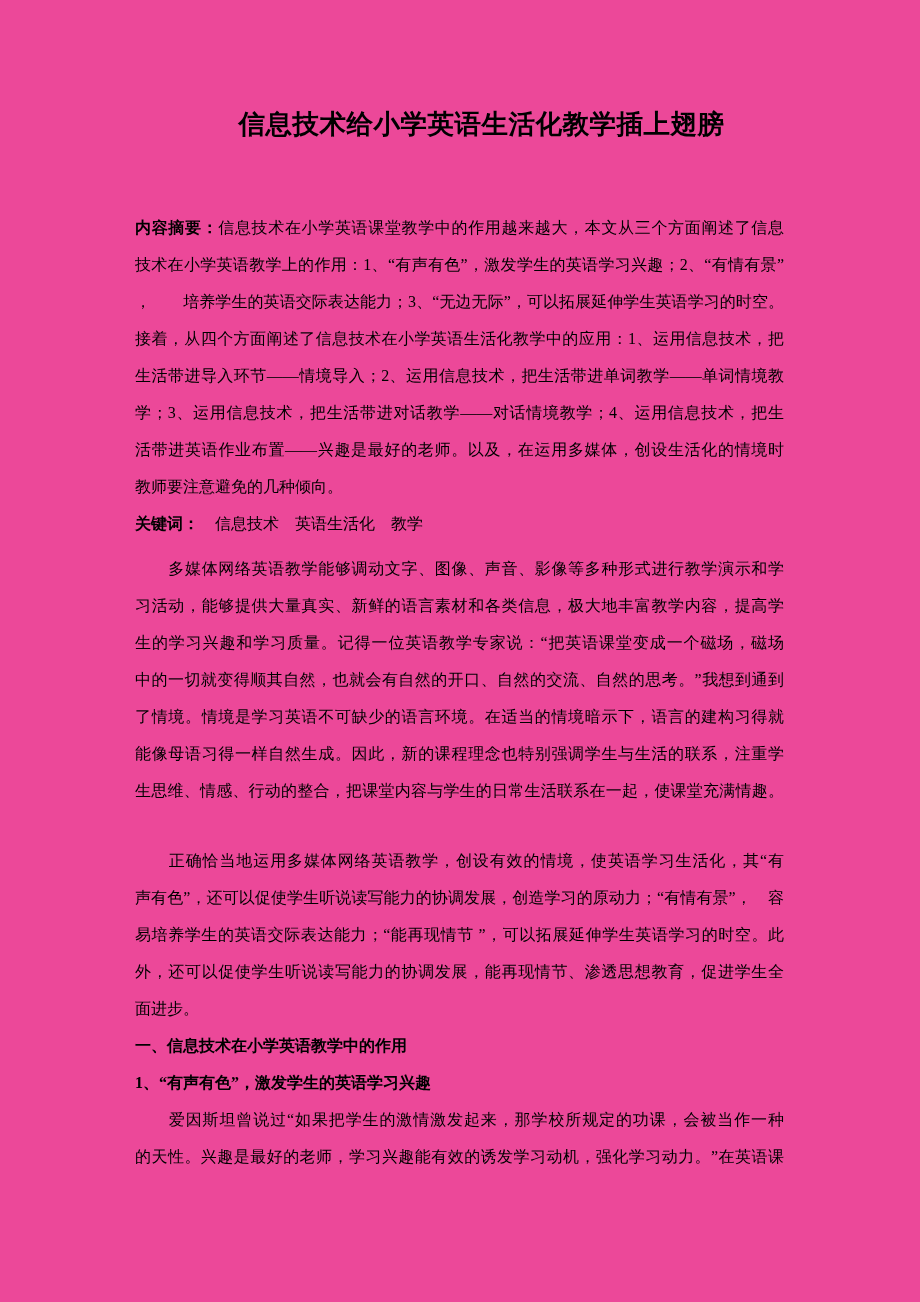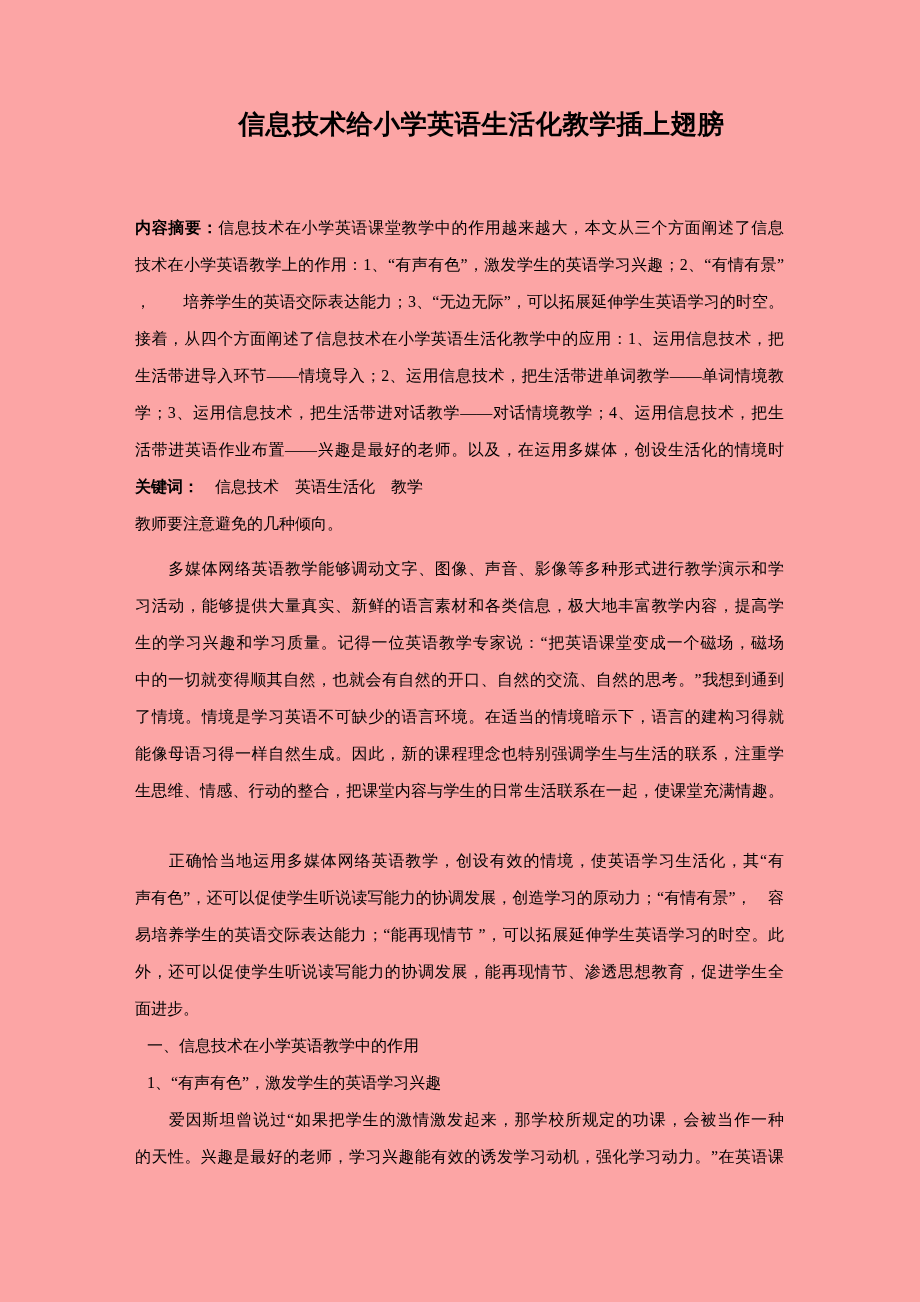--- a/index.html
+++ b/index.html
@@ -6,21 +6,21 @@
   body {
     width: 920px; height: 1302px;
     background: #ffffff;
     font-family: "Liberation Serif", "DejaVu Serif", serif;
     color: #000000;
     position: relative;
     overflow: hidden;
   }
   .page {
     position: absolute; inset: 0;
-    background: #fca5a5;
+    background: #ec4899;
   }
   .doc-title {
     position: absolute;
     top: 99px; left: 139px; width: 649px;
     font-size: 26.5px; font-weight: bold;
     letter-spacing: 0.5px;
     line-height: 50px;
     text-align: center;
     text-indent: 36px;
     white-space: nowrap;
@@ -37,47 +37,46 @@
     overflow: visible;
     white-space: nowrap;
   }
   .line.short {
     text-align-last: left;
     white-space: pre-wrap;
   }
   .line b { font-weight: bold; }
   .heading {
     height: 37px; line-height: 37px;
-    font-weight: normal;
+    font-weight: bold;
     text-align: right; text-align-last: left;
     white-space: nowrap;
-    margin-left: 12px;
   }
   .spacer-small { height: 8px; }
   .spacer-para  { height: 33px; }
 </style>
 </head>
 <body>
 
 <div class="page">
 
   <div class="doc-title">信息技术给小学英语生活化教学插上翅膀</div>
 
   <div class="content">
 
     <div class="line"><b>内容摘要：</b><span>信息技术在小学英语课堂教学中的作用越来越大，本文从三个方面阐述了信息</span></div>
     <div class="line">技术在小学英语教学上的作用：1、“有声有色”，激发学生的英语学习兴趣；2、“有情有景”</div>
     <div class="line">，　　培养学生的英语交际表达能力；3、“无边无际”，可以拓展延伸学生英语学习的时空。</div>
     <div class="line">接着，从四个方面阐述了信息技术在小学英语生活化教学中的应用：1、运用信息技术，把</div>
     <div class="line">生活带进导入环节——情境导入；2、运用信息技术，把生活带进单词教学——单词情境教</div>
     <div class="line">学；3、运用信息技术，把生活带进对话教学——对话情境教学；4、运用信息技术，把生</div>
     <div class="line">活带进英语作业布置——兴趣是最好的老师。以及，在运用多媒体，创设生活化的情境时</div>
+    <div class="line short">教师要注意避免的几种倾向。</div>
+
     <div class="line short"><b>关键词：</b><span>　信息技术　英语生活化　教学</span></div>
-
-    <div class="line short">教师要注意避免的几种倾向。</div>
 
     <div class="spacer-small"></div>
 
     <div class="line">　　多媒体网络英语教学能够调动文字、图像、声音、影像等多种形式进行教学演示和学</div>
     <div class="line">习活动，能够提供大量真实、新鲜的语言素材和各类信息，极大地丰富教学内容，提高学</div>
     <div class="line">生的学习兴趣和学习质量。记得一位英语教学专家说：“把英语课堂变成一个磁场，磁场</div>
     <div class="line">中的一切就变得顺其自然，也就会有自然的开口、自然的交流、自然的思考。”我想到通到</div>
     <div class="line">了情境。情境是学习英语不可缺少的语言环境。在适当的情境暗示下，语言的建构习得就</div>
     <div class="line">能像母语习得一样自然生成。因此，新的课程理念也特别强调学生与生活的联系，注重学</div>
     <div class="line">生思维、情感、行动的整合，把课堂内容与学生的日常生活联系在一起，使课堂充满情趣。</div>

